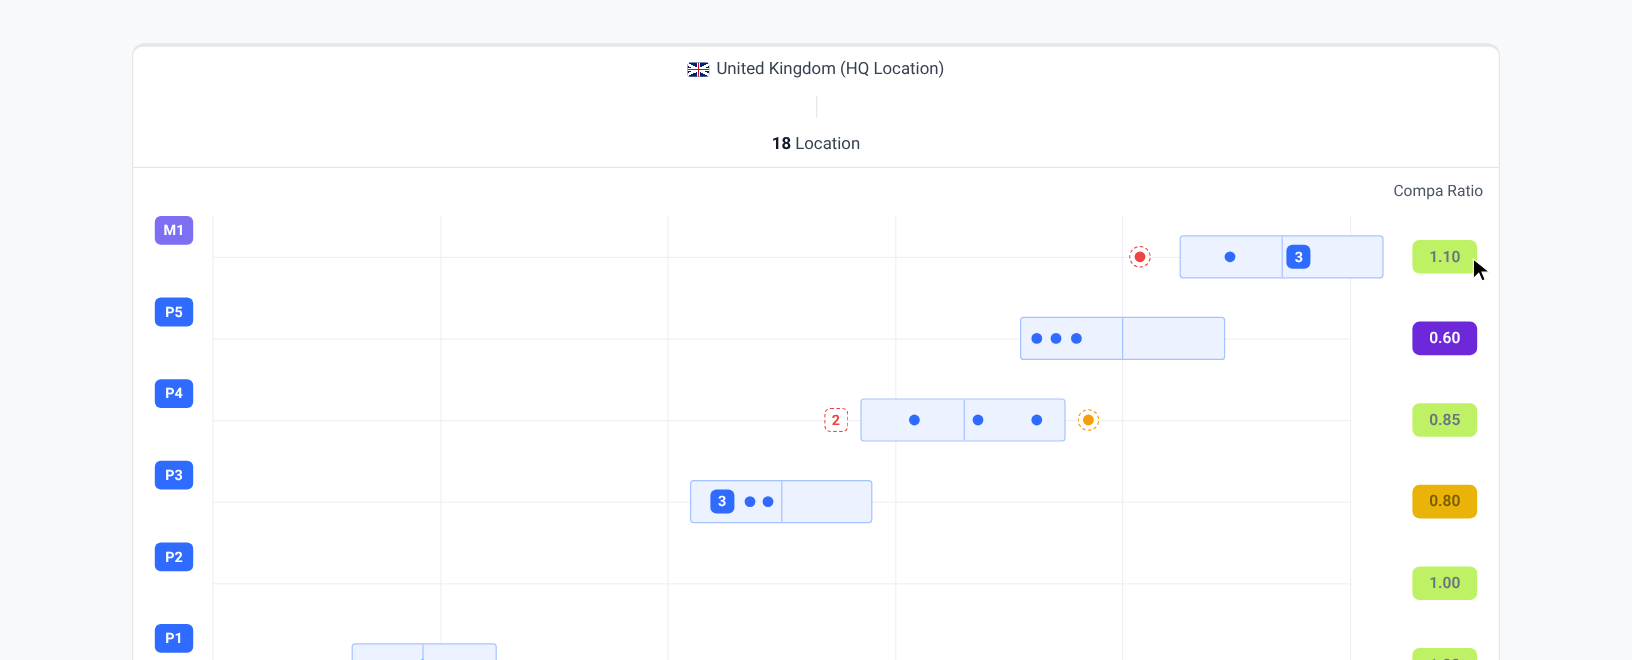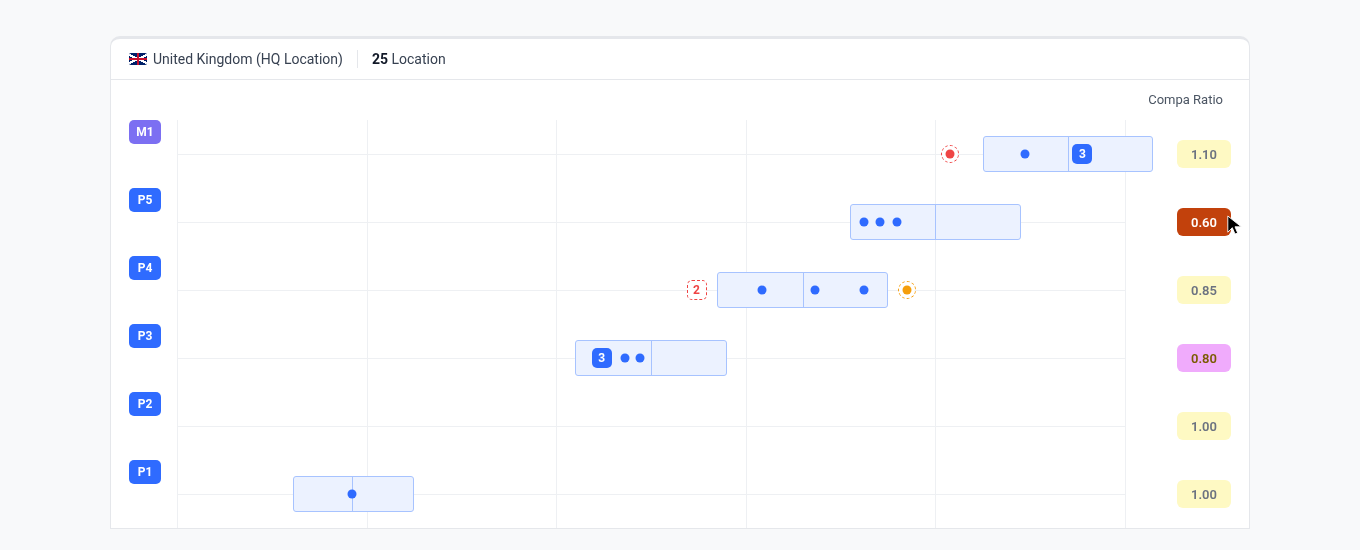--- a/index.html
+++ b/index.html
@@ -27,20 +27,21 @@
     overflow: hidden;
   }
   .card-header {
     display: flex;
     align-items: center;
     gap: 14px;
     padding: 11px 18px;
     border-bottom: 1px solid #e5e7eb;
     font-size: 14px;
     color: #374151;
+    flex-direction: column;
   }
   .flag {
     width: 18px; height: 12px;
     display: inline-block;
     background: linear-gradient(#012169 0 100%);
     position: relative;
     margin-right: 6px;
     border-radius: 2px;
     overflow: hidden;
   }
@@ -65,21 +66,21 @@
     width: 1px; height: 18px; background: #e5e7eb;
   }
   .emp-count strong { font-weight: 700; color: #111827; }
 
   .chart {
     position: relative;
     padding: 14px 18px 0 18px;
   }
   .compa-header {
     position: absolute;
-    right: 26px;
+    right: 13px;
     top: 12px;
     font-size: 13px;
     color: #4b5563;
   }
   .rows {
     position: relative;
     margin-top: 26px;
   }
   .row {
     position: relative;
@@ -210,23 +211,23 @@
     width: 54px;
     height: 28px;
     border-radius: 6px;
     display: inline-flex;
     align-items: center;
     justify-content: center;
     font-weight: 600;
     font-size: 13px;
     z-index: 2;
   }
-  .pill-gray   { background: #fef9c3; color: #6b7280; }
-  .pill-red    { background: #c2410c; color: #fff; }
-  .pill-yellow { background: #f0abfc; color: #7a5b00; }
+  .pill-gray   { background: #bef264; color: #6b7280; }
+  .pill-red    { background: #6d28d9; color: #fff; }
+  .pill-yellow { background: #eab308; color: #7a5b00; }
 
   .cursor {
     position: absolute;
     width: 18px; height: 22px;
     pointer-events: none;
     z-index: 50;
   }
 </style>
 </head>
 <body>
@@ -234,21 +235,21 @@
 <div class="page">
 
   <div class="card">
     <div class="card-header">
       <div class="location-wrap">
         <span class="flag"></span>
         <span>United Kingdom (HQ Location)</span>
       </div>
       <span class="divider-v"></span>
       <span class="emp-count">
-        <strong>25</strong>
+        <strong>18</strong>
         <span>Location</span>
       </span>
     </div>
 
     <div class="chart">
       <div class="compa-header">Compa Ratio</div>
       <div class="rows" id="rows">
         <div class="grid" id="grid">
             <div class="gridline" style="left: 0%;"></div>
             <div class="gridline" style="left: 20%;"></div>

